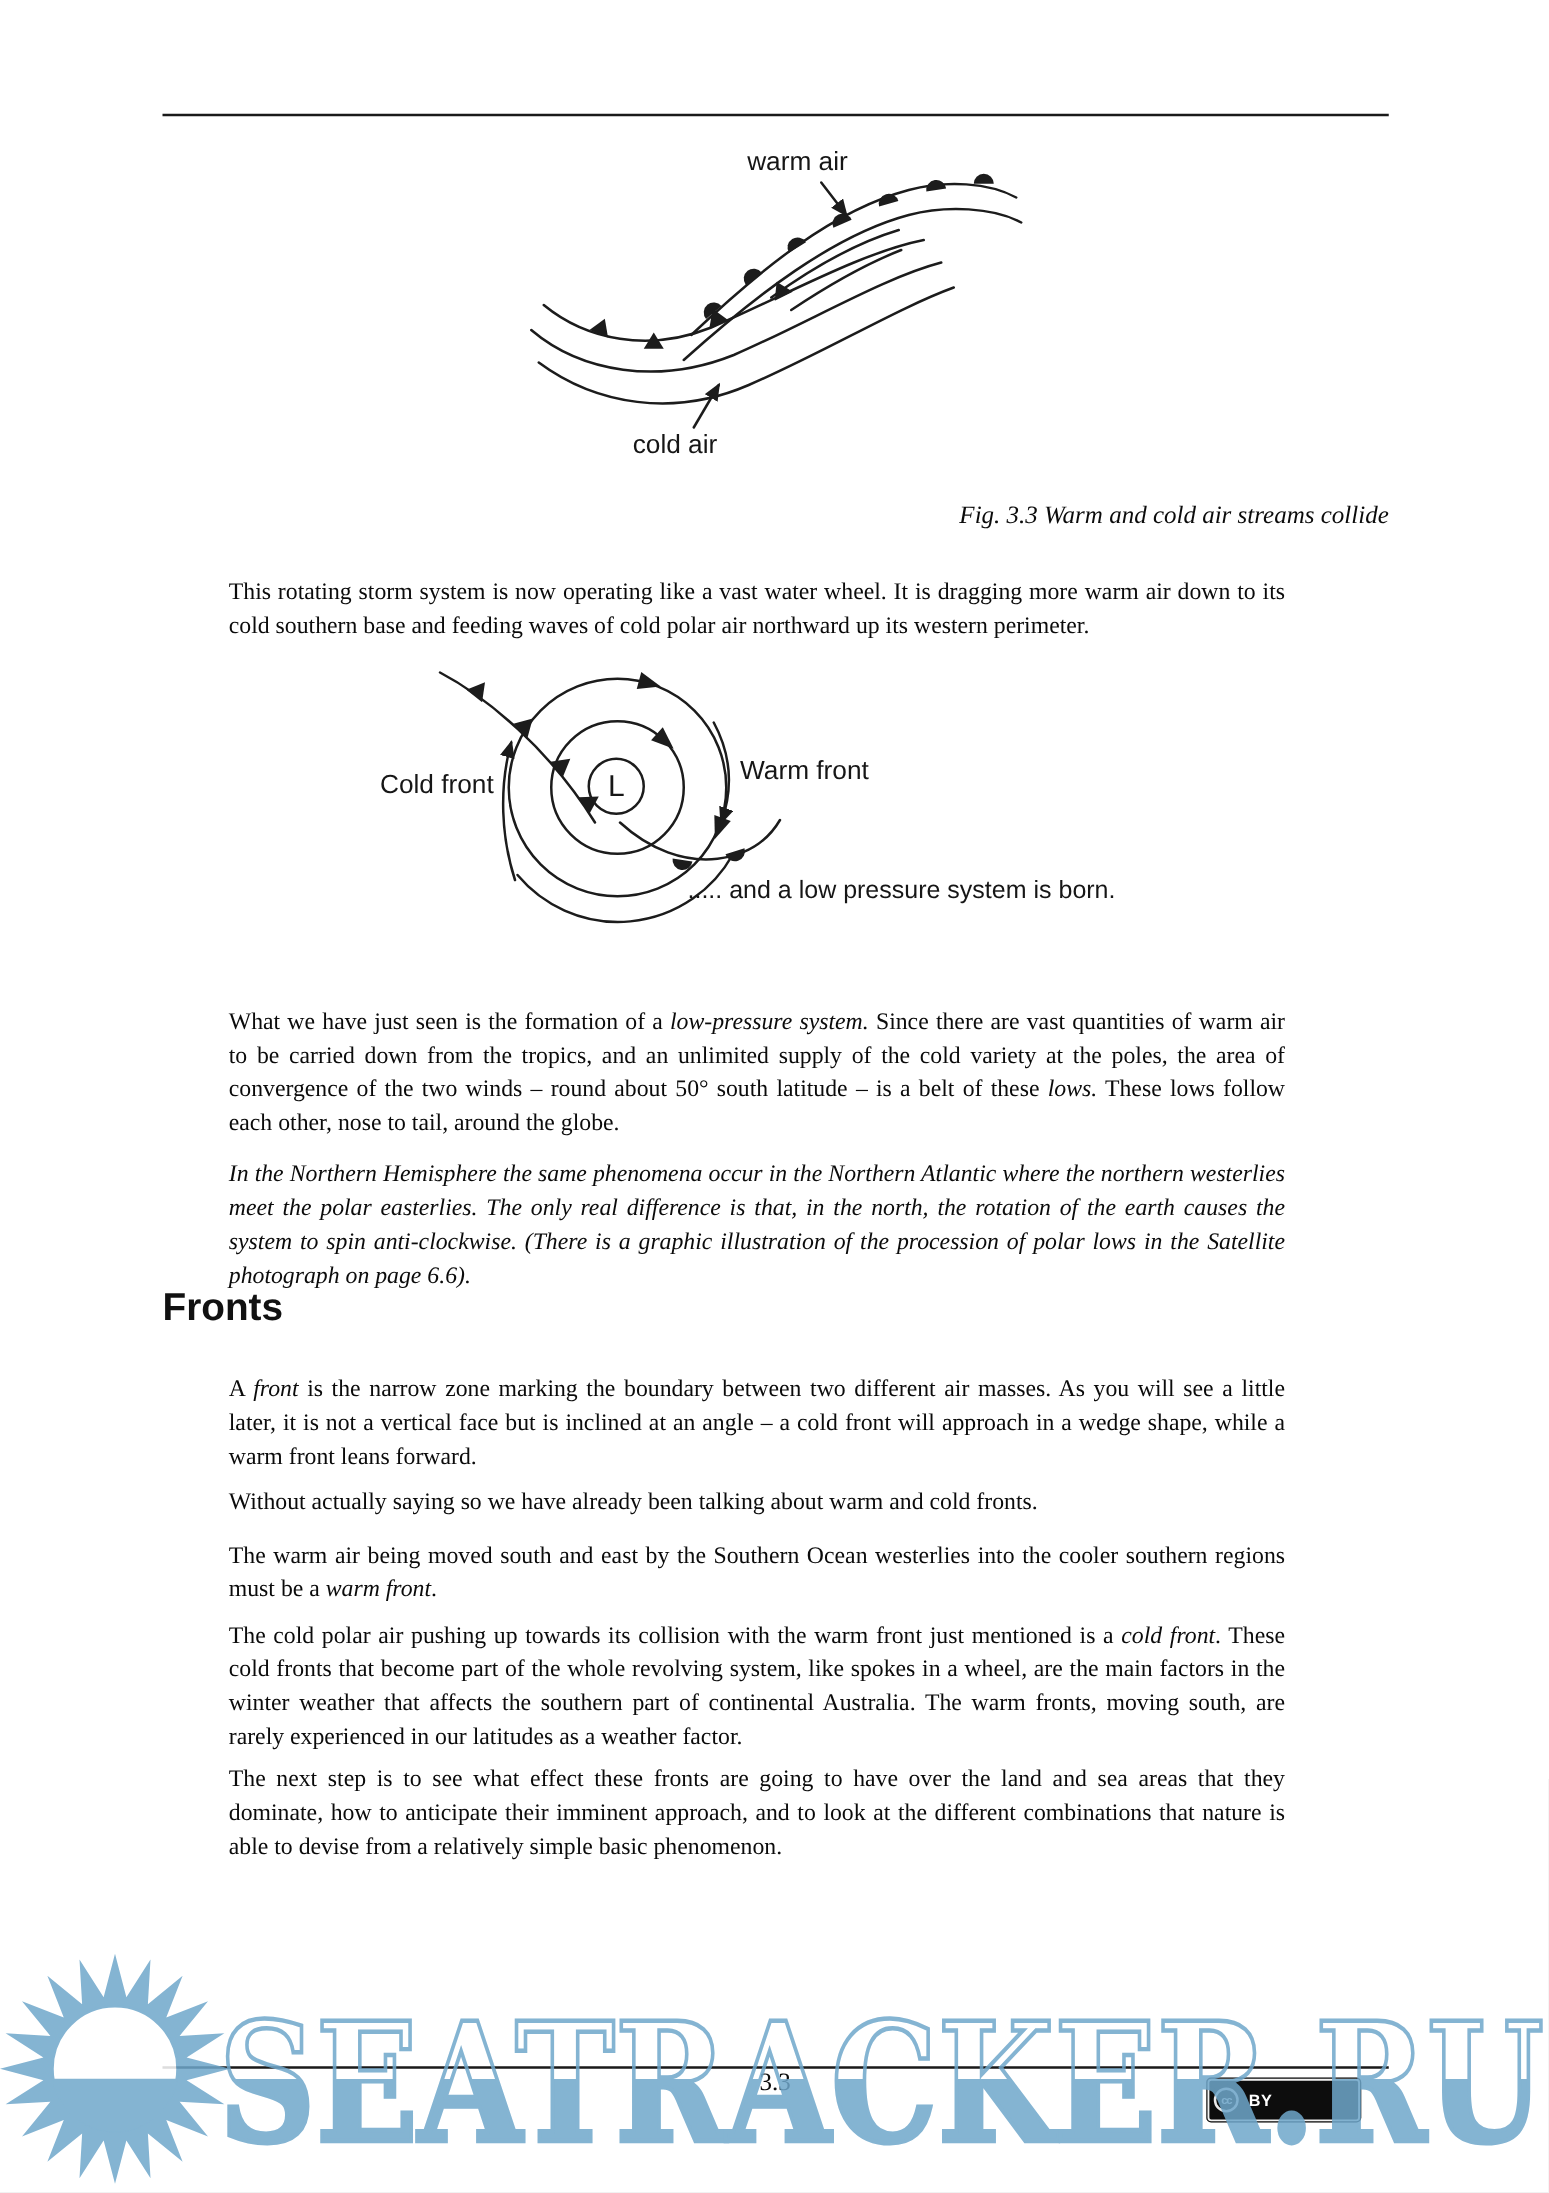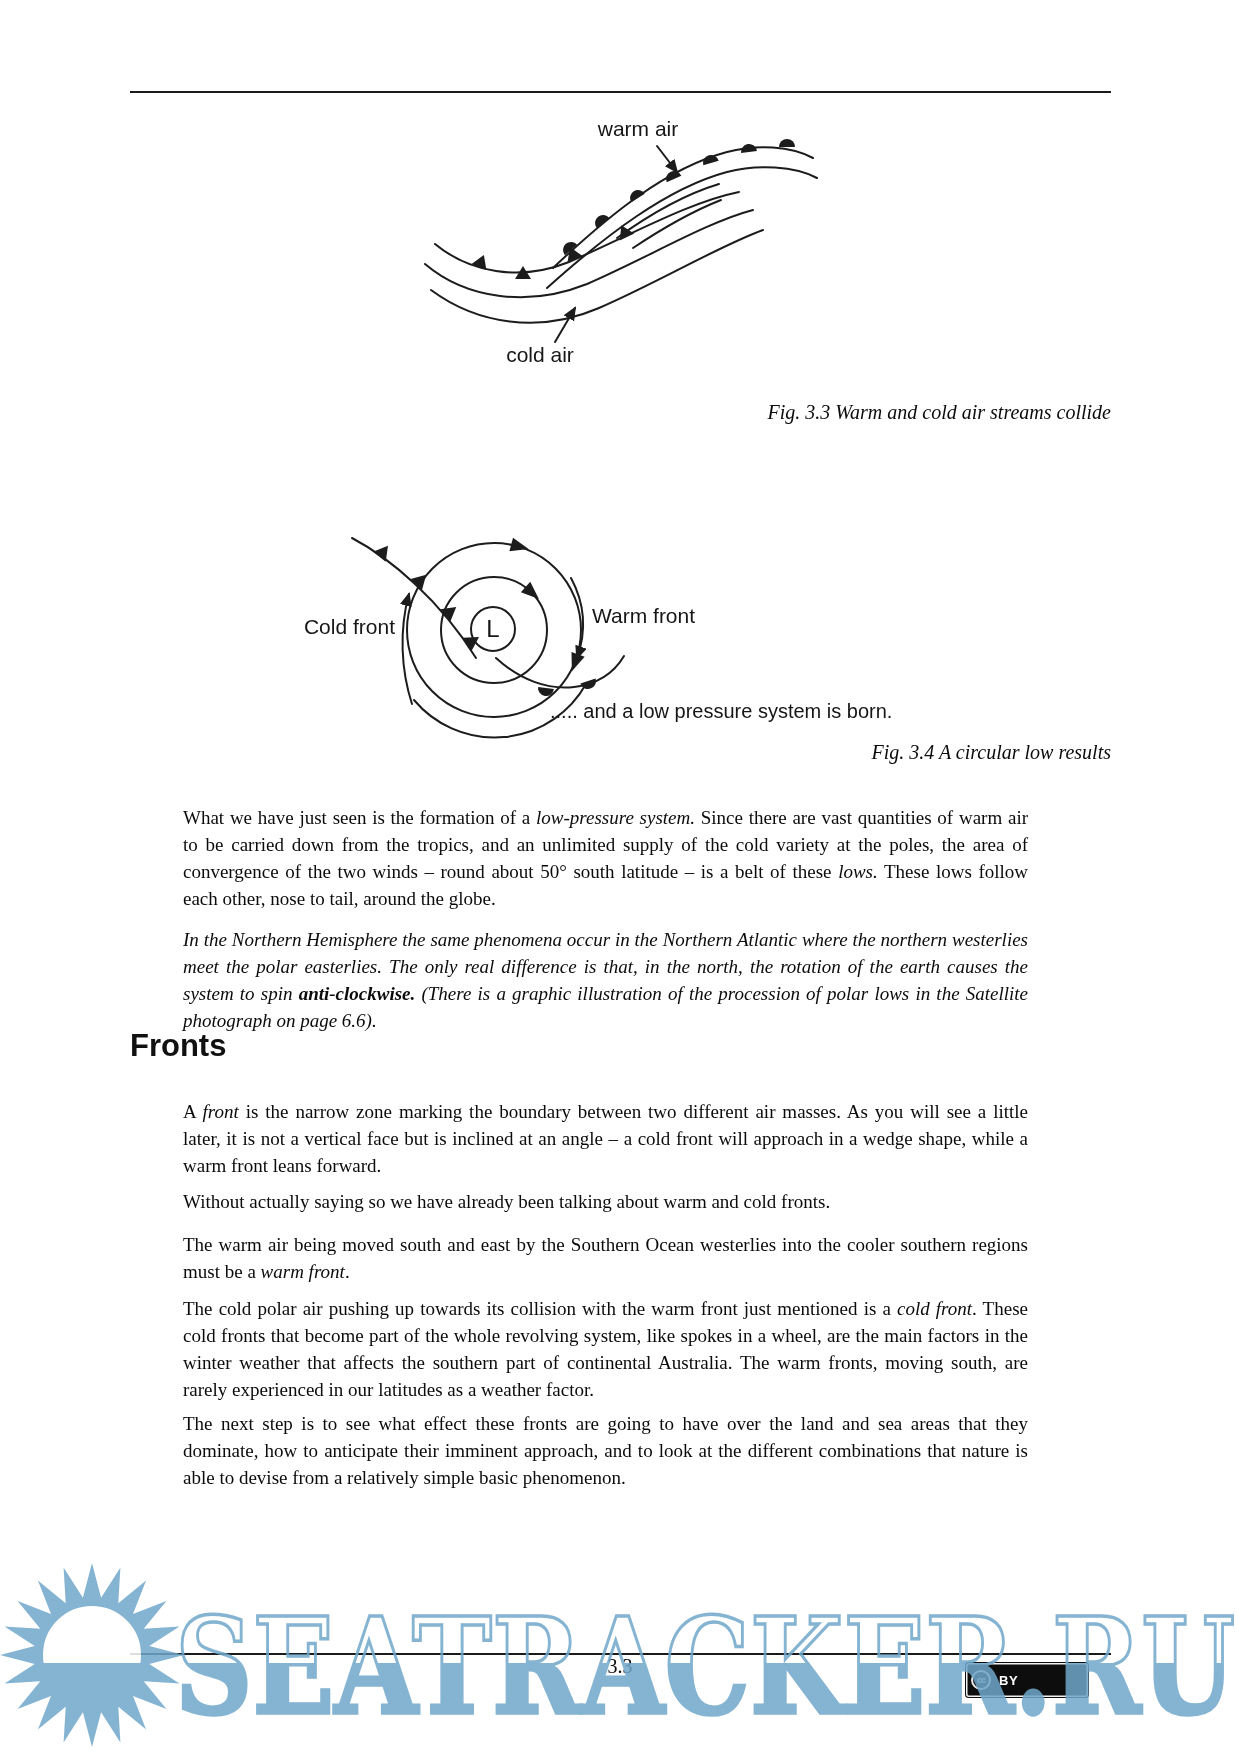--- a/index.html
+++ b/index.html
@@ -37,21 +37,21 @@
   }
   .p1{top:441px;}
   .p2{top:785px;}
   .p3{top:907px;font-style:italic;}
   .p4{top:1079px;}
   .p5{top:1169px;}
   .p6{top:1212px;}
   .p7{top:1276px;}
   .p8{top:1391px;}
   .i{font-style:italic;}
-  .b{font-weight:bold;}
+  .b{font-weight:normal;}
   .heading{
     left:130px;top:1028px;
     font-family:"Liberation Sans", sans-serif;
     font-size:31px;font-weight:bold;color:#111;
   }
   
   .page-number{
     left:570px;top:1655px;width:100px;text-align:center;
     font-size:20px;color:#0b0b0b;
   }
@@ -115,20 +115,21 @@
       <path class="fillb" d="M 0,-13 L 8,0 L -8,0 Z" transform="translate(222,141) rotate(-26)"></path>
     </g>
 
     <text x="233" y="40" font-size="21" text-anchor="middle">warm air</text>
     <path class="stroke" d="M 252,50 L 272,76" marker-end="url(#ah33)"></path>
     <text x="135" y="266" font-size="21" text-anchor="middle">cold air</text>
     <path class="stroke" d="M 150,246 L 170,212" marker-end="url(#ah33)"></path>
   </svg>
   <div class="abs caption cap33">Fig. 3.3  Warm and cold air streams collide</div>
 
+  <p class="abs para p1"><span>This rotating storm system is now operating like a vast water wheel. It is dragging more warm air down to its cold southern base and feeding waves of cold polar air northward up its western perimeter.</span></p>
 
   <svg class="fig" style="left:290px;top:518px;" width="620" height="235" viewBox="0 0 620 235">
     <defs>
       <marker id="ah34" orient="auto" markerWidth="9" markerHeight="8" refX="6" refY="3">
         <path d="M0,0 L7,3 L0,6 Z" fill="#1c1c1c"></path>
       </marker>
     </defs>
 
     <circle class="stroke" cx="203" cy="111" r="22"></circle>
     <circle class="stroke" cx="204" cy="112" r="53"></circle>
@@ -156,21 +157,20 @@
     </g>
 
     <path class="stroke" d="M 122,186 C 111,152 109,112 119,76" marker-end="url(#ah34)"></path>
     <path class="stroke" d="M 281,60 C 295,86 297,112 287,140" marker-end="url(#ah34)"></path>
 
     <text x="203" y="119" font-size="24" text-anchor="middle">L</text>
     <text x="105" y="116" font-size="21" text-anchor="end">Cold front</text>
     <text x="302" y="105" font-size="21" text-anchor="start">Warm front</text>
     <text x="260" y="200" font-size="20" text-anchor="start">..... and a low pressure system is born.</text>
   </svg>
-  <div class="abs caption cap34">Fig. 3.4 A circular low results</div>
 
   <p class="abs para p2"><span>What we have just seen is the formation of a </span><span class="i">low-pressure system.</span><span> Since there are vast quantities of warm air to be carried down from the tropics, and an unlimited supply of the cold variety at the poles, the area of convergence of the two winds – round about 50° south latitude – is a belt of these </span><span class="i">lows.</span><span> These lows follow each other, nose to tail, around the globe.</span></p>
   <p class="abs para p3"><span>In the Northern Hemisphere the same phenomena occur in the Northern Atlantic where the northern westerlies meet the polar easterlies. The only real difference is that, in the north, the rotation of the earth causes the system to spin </span><span class="b">anti-clockwise.</span><span> (There is a graphic illustration of the procession of polar lows in the Satellite photograph on page 6.6).</span></p>
 
   <h1 class="abs heading" style="margin:0;">Fronts</h1>
 
   <p class="abs para p4"><span>A </span><span class="i">front</span><span> is the narrow zone marking the boundary between two different air masses. As you will see a little later, it is not a vertical face but is inclined at an angle – a cold front will approach in a wedge shape, while a warm front leans forward.</span></p>
   <p class="abs para p6"><span>The warm air being moved south and east by the Southern Ocean westerlies into the cooler southern regions must be a </span><span class="i">warm front</span><span>.</span></p>
   <p class="abs para p5"><span>Without actually saying so we have already been talking about warm and cold fronts.</span></p>
   <p class="abs para p7"><span>The cold polar air pushing up towards its collision with the warm front just mentioned is a </span><span class="i">cold front</span><span>. These cold fronts that become part of the whole revolving system, like spokes in a wheel, are the main factors in the winter weather that affects the southern part of continental Australia. The warm fronts, moving south, are rarely experienced in our latitudes as a weather factor.</span></p>

